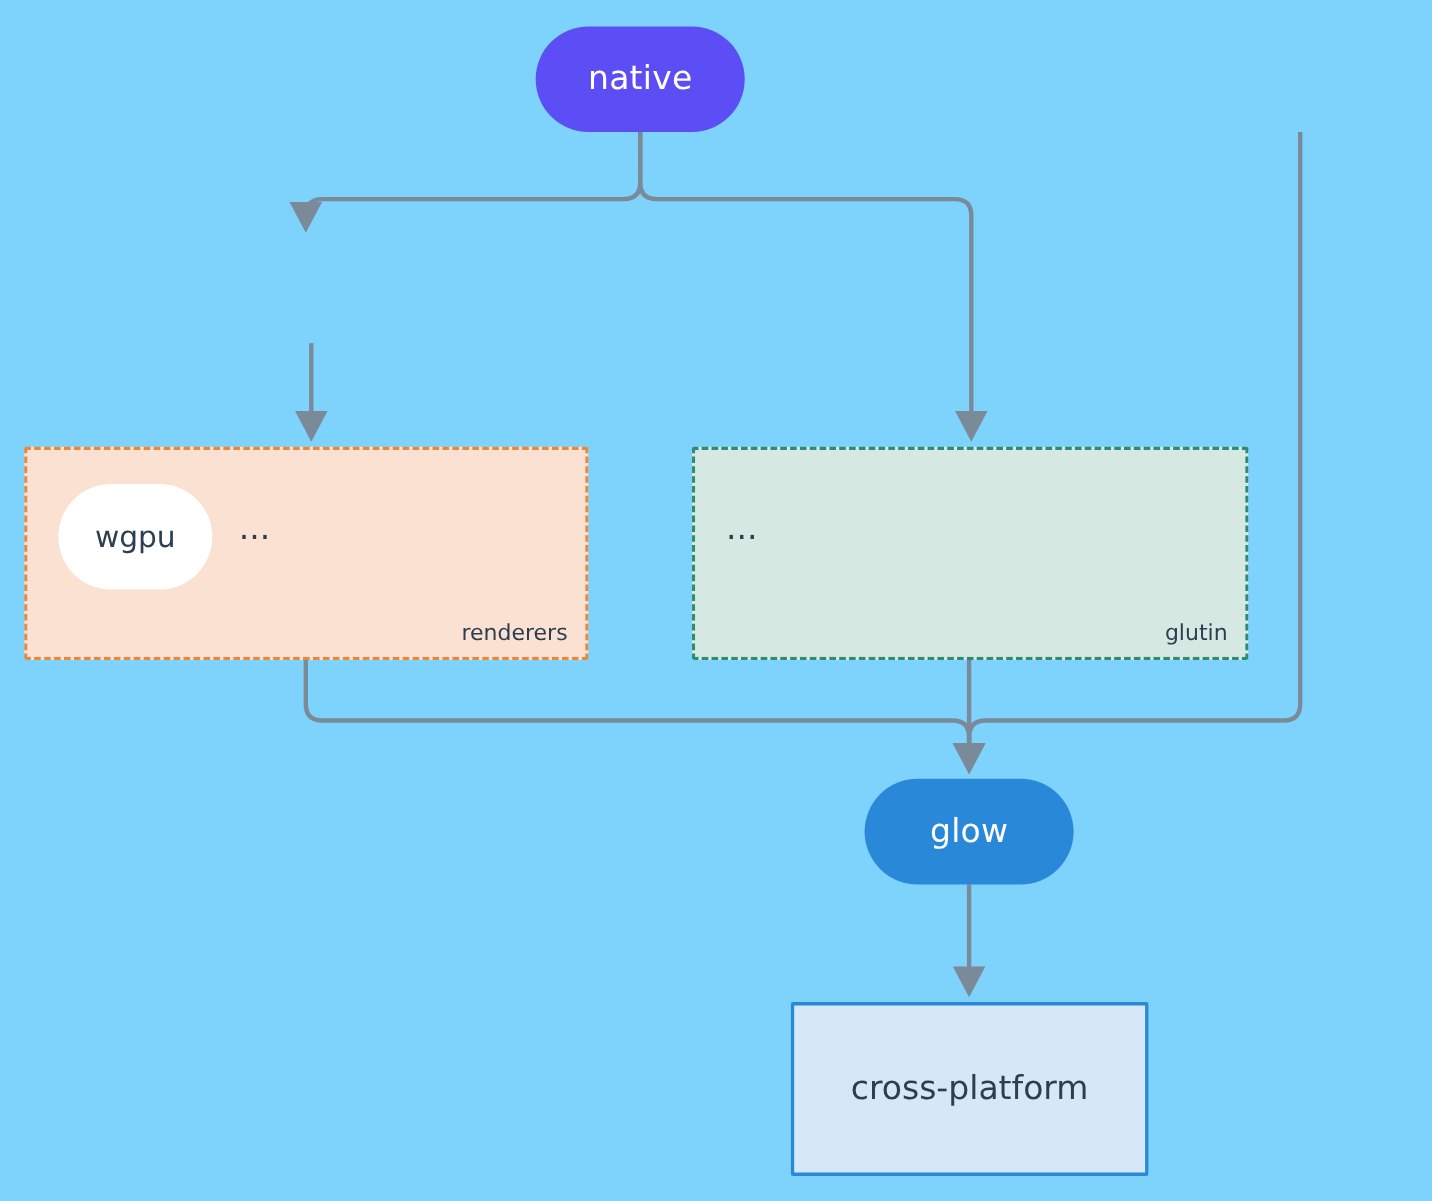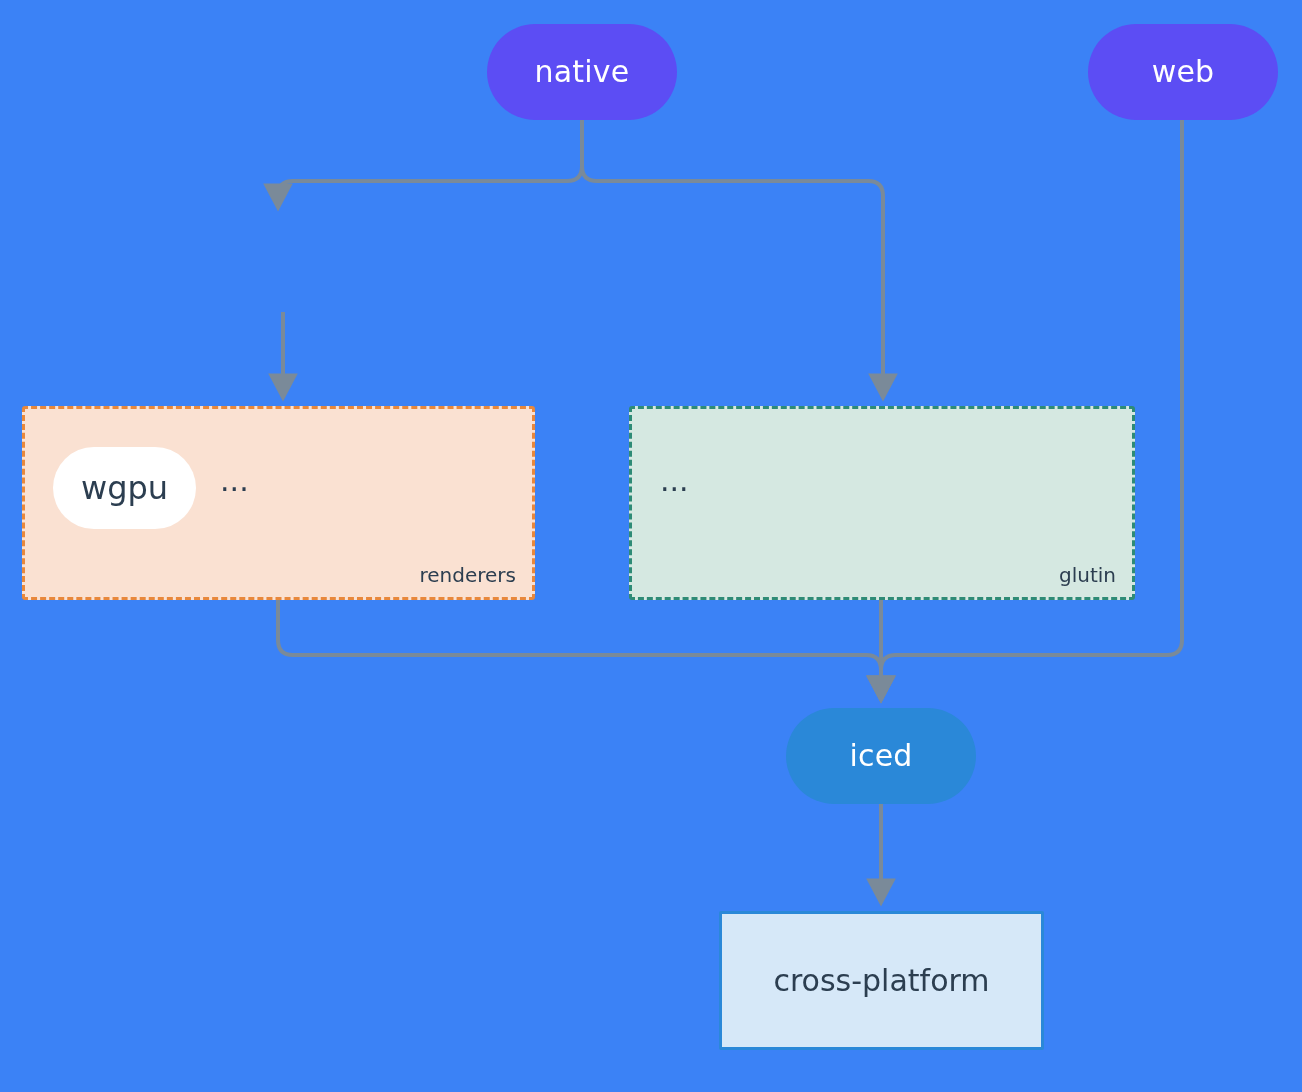--- a/index.html
+++ b/index.html
@@ -8,21 +8,21 @@
     padding: 0;
     background: #000000;
   }
   body {
     font-family: "DejaVu Sans", "Liberation Sans", sans-serif;
   }
   #canvas {
     position: relative;
     width: 1302px;
     height: 1092px;
-    background: #3b82f6;
+    background: #7dd3fc;
     overflow: hidden;
   }
   #edges {
     position: absolute;
     left: 0;
     top: 0;
     width: 1302px;
     height: 1092px;
     pointer-events: none;
   }
@@ -68,21 +68,21 @@
     top: 708px;
     width: 190px;
     height: 96px;
     background: #2A88D8;
   }
   
   .node-app {
     left: 719px;
     top: 911px;
     width: 325px;
-    height: 139px;
+    height: 158px;
     background: #D6E8F8;
     border: 3px solid #2A88D8;
     border-radius: 2px;
     color: #2C3E50;
     font-size: 30px;
     flex-direction: column;
     padding: 6px 10px;
     gap: 28px;
   }
   .node-app .line { display: block; }
@@ -123,26 +123,26 @@
     height: 110px;
     display: flex;
     align-items: center;
     gap: 24px;
     padding-left: 28px;
     box-sizing: border-box;
   }
   .pill-item {
     background: #ffffff;
     border-radius: 999px;
-    height: 82px;
+    height: 96px;
     display: flex;
     align-items: center;
     justify-content: center;
     color: #2C3E50;
-    font-size: 32px;
+    font-size: 27px;
     padding: 0 28px;
     min-width: 140px;
     box-sizing: border-box;
   }
   .ellipsis {
     color: #2C3E50;
     font-size: 30px;
     line-height: 1;
     padding-bottom: 14px;
   }
@@ -171,43 +171,40 @@
 
     <path d="M1182,120 L1182,640 Q1182,655 1167,655 L896,655 Q881,655 881,670 L881,698" fill="none" stroke="#7A8A99" stroke-width="4" marker-end="url(#arrowhead)"></path>
 
     <path d="M881,804 L881,901" fill="none" stroke="#7A8A99" stroke-width="4" marker-end="url(#arrowhead)"></path>
   </svg>
 
   <div class="node pill-root node-native">
     <span>native</span>
   </div>
 
-  <div class="node pill-root node-web">
-    <span>web</span>
-  </div>
 
 
   <div class="group group-renderers">
     <div class="group-items">
       <div class="pill-item">
         <span>wgpu</span>
       </div>
       <div class="ellipsis">...</div>
     </div>
     <div class="group-label">renderers</div>
   </div>
 
   <div class="group group-shells">
     <div class="group-items">
       <div class="ellipsis">...</div>
     </div>
     <div class="group-label">glutin</div>
   </div>
 
   <div class="node pill-root node-iced">
-    <span>iced</span>
+    <span>glow</span>
   </div>
 
   <div class="node node-app">
     <span class="line">cross-platform</span>
   </div>
 
 </div>
 
 </body></html>

